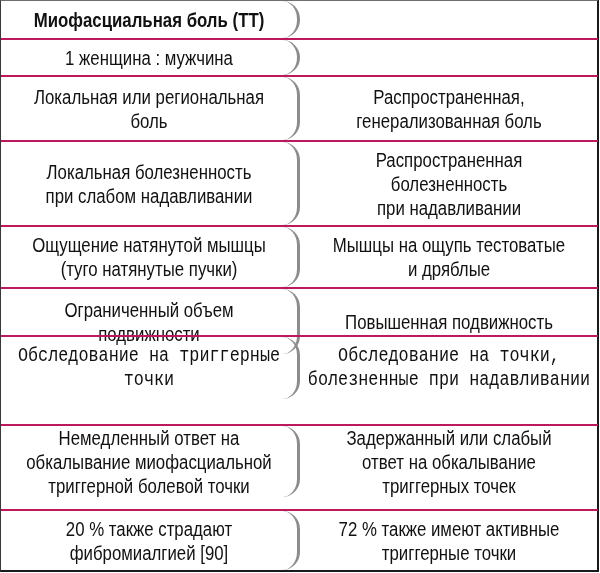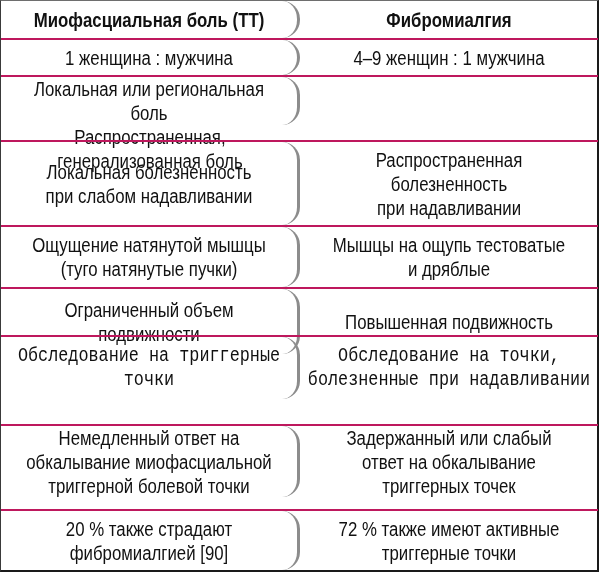--- a/index.html
+++ b/index.html
@@ -61,35 +61,29 @@
   </style>
 </head>
 <body>
 
 <div class="table">
 
   <div class="row first header" style="top:0;height:37px;">
     <div class="cell-wrap left">
       <div class="cell-inner">Миофасциальная боль (ТТ)</div>
     </div>
-    <div class="cell-wrap right">
-      <div class="cell-inner">Фибромиалгия</div>
-    </div>
   </div>
 
   <div class="row" style="top:37px;height:37px;">
     <div class="cell-wrap left">
       <div class="cell-inner">1 женщина : мужчина</div>
     </div>
-    <div class="cell-wrap right">
-      <div class="cell-inner">4–9 женщин : 1 мужчина</div>
-    </div>
   </div>
 
-  <div class="row" style="top:74px;height:65px;flex-direction:column;">
+  <div class="row" style="top:74px;height:65px;">
     <div class="cell-wrap left">
       <div class="cell-inner">Локальная или региональная
 боль</div>
     </div>
     <div class="cell-wrap right">
       <div class="cell-inner">Распространенная,
 генерализованная боль</div>
     </div>
   </div>
 

